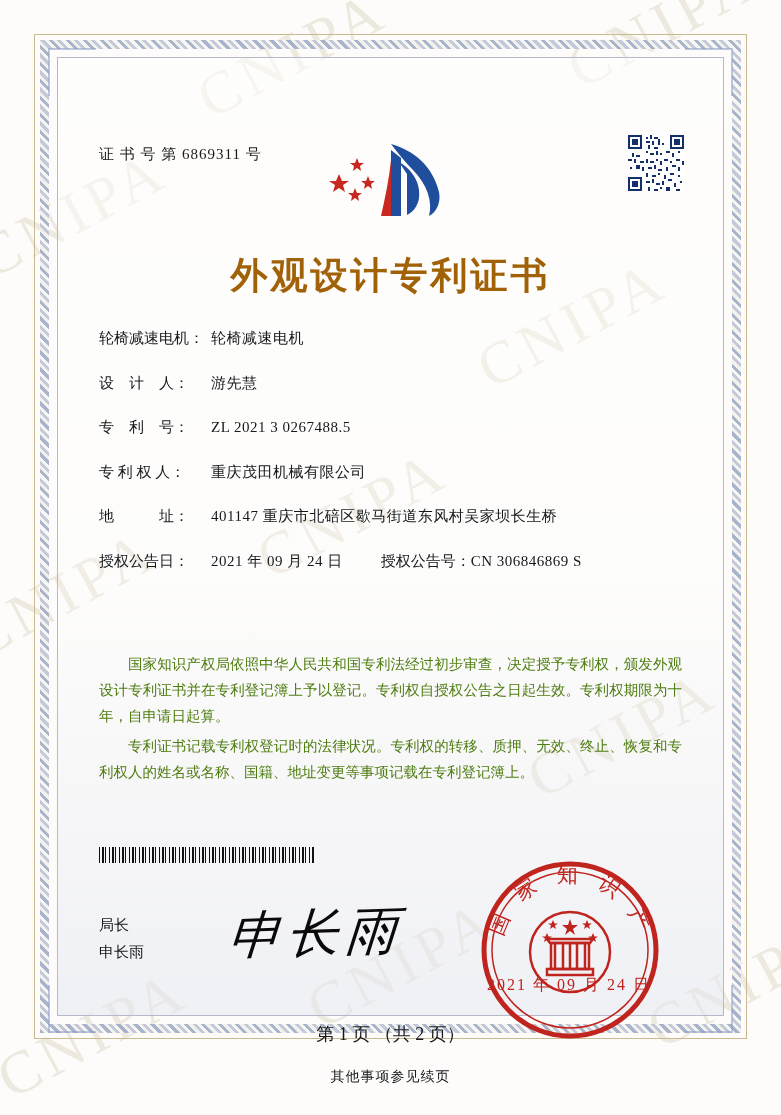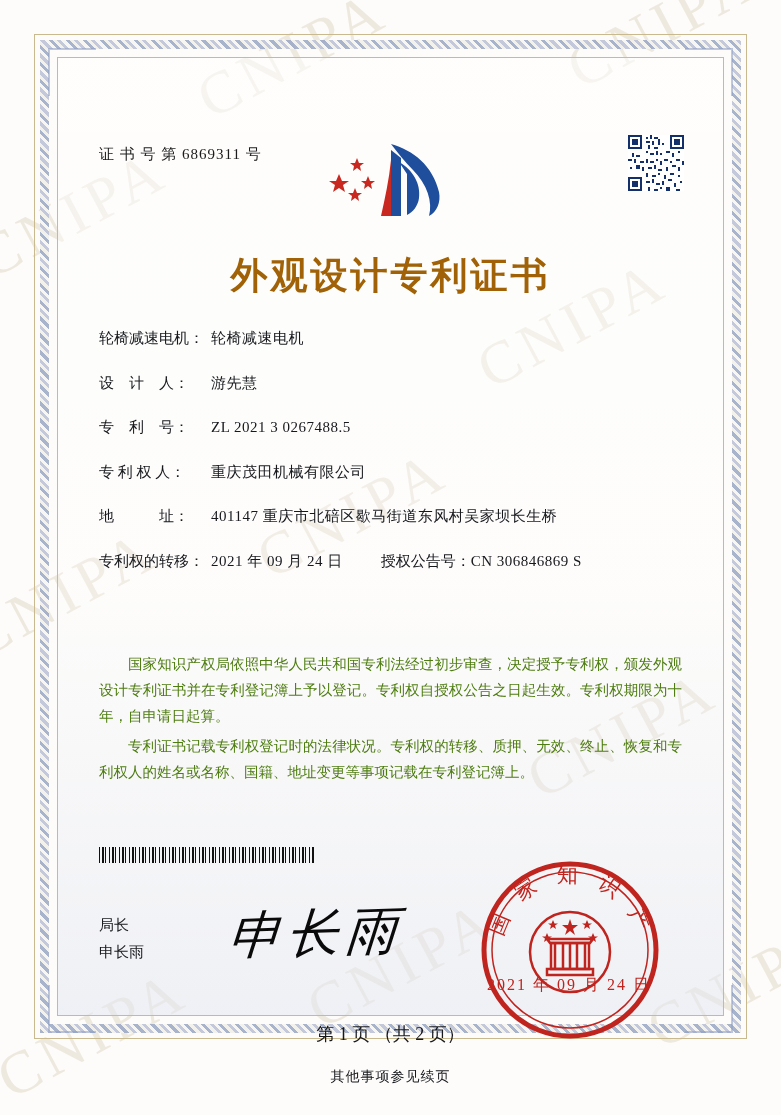--- a/index.html
+++ b/index.html
@@ -379,21 +379,21 @@
       <div class="field">
         <span class="lbl">专　利　号：</span><span class="val">ZL 2021 3 0267488.5</span>
       </div>
       <div class="field">
         <span class="lbl">专 利 权 人：</span><span class="val">重庆茂田机械有限公司</span>
       </div>
       <div class="field">
         <span class="lbl">地　　　址：</span><span class="val">401147 重庆市北碚区歇马街道东风村吴家坝长生桥</span>
       </div>
       <div class="field row2">
-        <span class="lbl">专利权的转移：</span><span class="val">2021 年 09 月 24 日</span><span class="seg2"><span class="lbl2">授权公告号：</span><span class="val">CN 306846869 S</span></span>
+        <span class="lbl">授权公告日：</span><span class="val">2021 年 09 月 24 日</span><span class="seg2"><span class="lbl2">授权公告号：</span><span class="val">CN 306846869 S</span></span>
       </div>
     </div>
 
     <div class="paras">
       <p>国家知识产权局依照中华人民共和国专利法经过初步审查，决定授予专利权，颁发外观设计专利证书并在专利登记簿上予以登记。专利权自授权公告之日起生效。专利权期限为十年，自申请日起算。</p>
       <p>专利证书记载专利权登记时的法律状况。专利权的转移、质押、无效、终止、恢复和专利权人的姓名或名称、国籍、地址变更等事项记载在专利登记簿上。</p>
     </div>
 
     <div class="barcode"></div>
 

